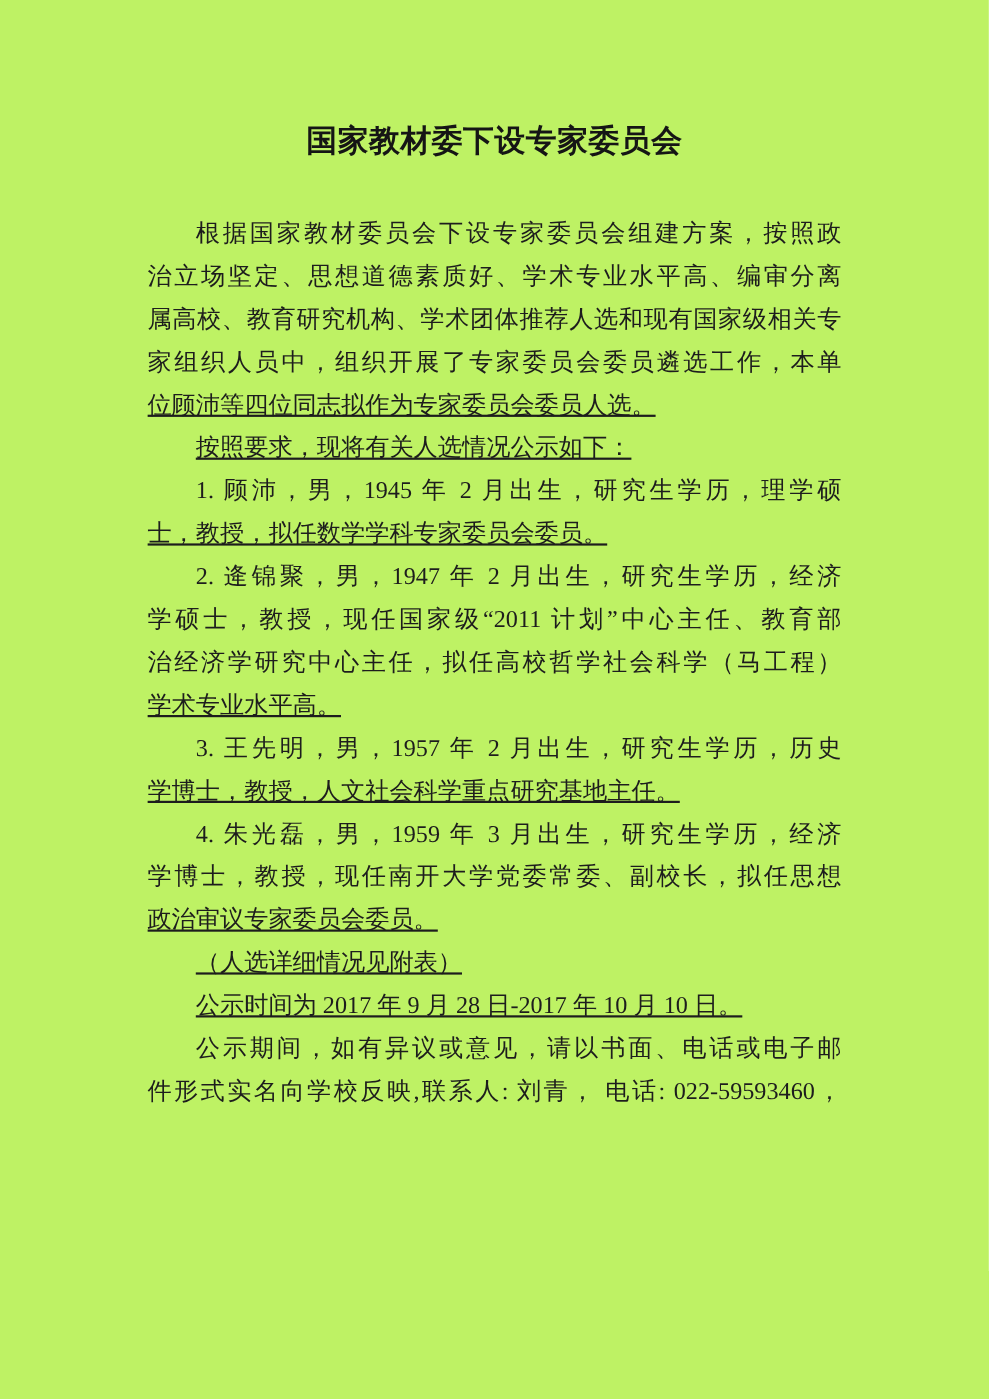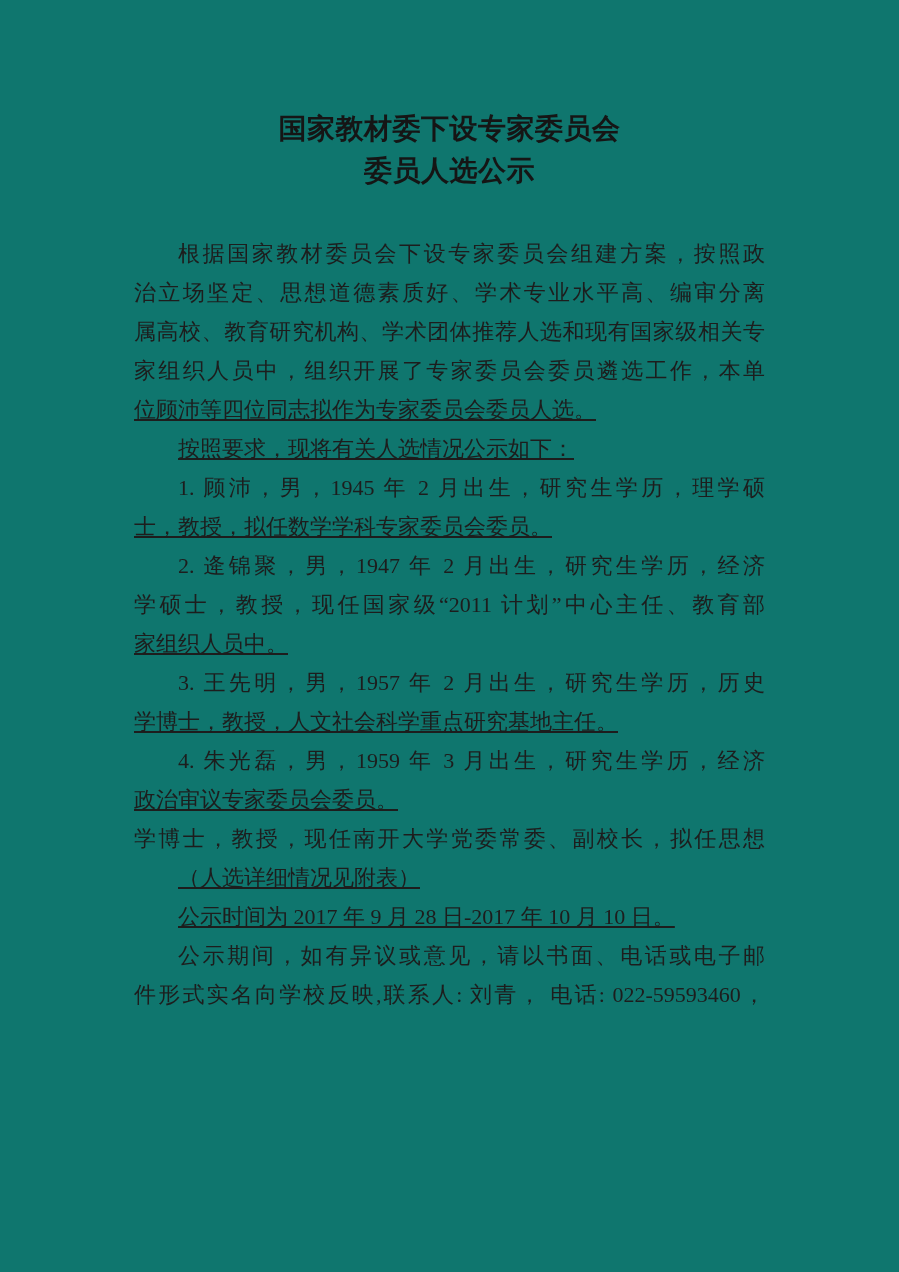--- a/index.html
+++ b/index.html
@@ -4,21 +4,21 @@
 <style>
   html, body {
     margin: 0;
     padding: 0;
     background: #ffffff;
   }
   .page {
     position: relative;
     width: 899px;
     height: 1272px;
-    background: #0f766e;
+    background: #bef264;
     overflow: hidden;
     font-family: "Liberation Serif", "DejaVu Serif", serif;
     -webkit-font-smoothing: antialiased;
   }
   .doc {
     position: absolute;
     left: 134px;
     top: 108px;
     width: 631px;
   }
@@ -57,38 +57,38 @@
     text-decoration: underline;
   }
 </style>
 </head>
 <body>
 
 <main class="page">
   <div class="doc">
     <header class="title-block">
       <div class="title-line">国家教材委下设专家委员会</div>
-      <div class="title-line">委员人选公示</div>
     </header>
     <section class="body-block">
         <div class="line first">根据国家教材委员会下设专家委员会组建方案，按照政</div>
         <div class="line">治立场坚定、思想道德素质好、学术专业水平高、编审分离</div>
         <div class="line">属高校、教育研究机构、学术团体推荐人选和现有国家级相关专</div>
         <div class="line">家组织人员中，组织开展了专家委员会委员遴选工作，本单</div>
         <div class="line last">位顾沛等四位同志拟作为专家委员会委员人选。</div>
         <div class="line first last">按照要求，现将有关人选情况公示如下：</div>
         <div class="line first">1. 顾沛，男，1945 年 2 月出生，研究生学历，理学硕</div>
         <div class="line last">士，教授，拟任数学学科专家委员会委员。</div>
         <div class="line first">2. 逄锦聚，男，1947 年 2 月出生，研究生学历，经济</div>
         <div class="line">学硕士，教授，现任国家级“2011 计划”中心主任、教育部</div>
-        <div class="line last">家组织人员中。</div>
+        <div class="line">治经济学研究中心主任，拟任高校哲学社会科学（马工程）</div>
+        <div class="line last">学术专业水平高。</div>
         <div class="line first">3. 王先明，男，1957 年 2 月出生，研究生学历，历史</div>
         <div class="line last">学博士，教授，人文社会科学重点研究基地主任。</div>
         <div class="line first">4. 朱光磊，男，1959 年 3 月出生，研究生学历，经济</div>
+        <div class="line">学博士，教授，现任南开大学党委常委、副校长，拟任思想</div>
         <div class="line last">政治审议专家委员会委员。</div>
-        <div class="line">学博士，教授，现任南开大学党委常委、副校长，拟任思想</div>
         <div class="line first last">（人选详细情况见附表）</div>
         <div class="line first last">公示时间为 2017 年 9 月 28 日-2017 年 10 月 10 日。</div>
         <div class="line first">公示期间，如有异议或意见，请以书面、电话或电子邮</div>
         <div class="line">件形式实名向学校反映,联系人: 刘青， 电话: 022-59593460，</div>
       </section>
   </div>
 </main>
 
 </body></html>

